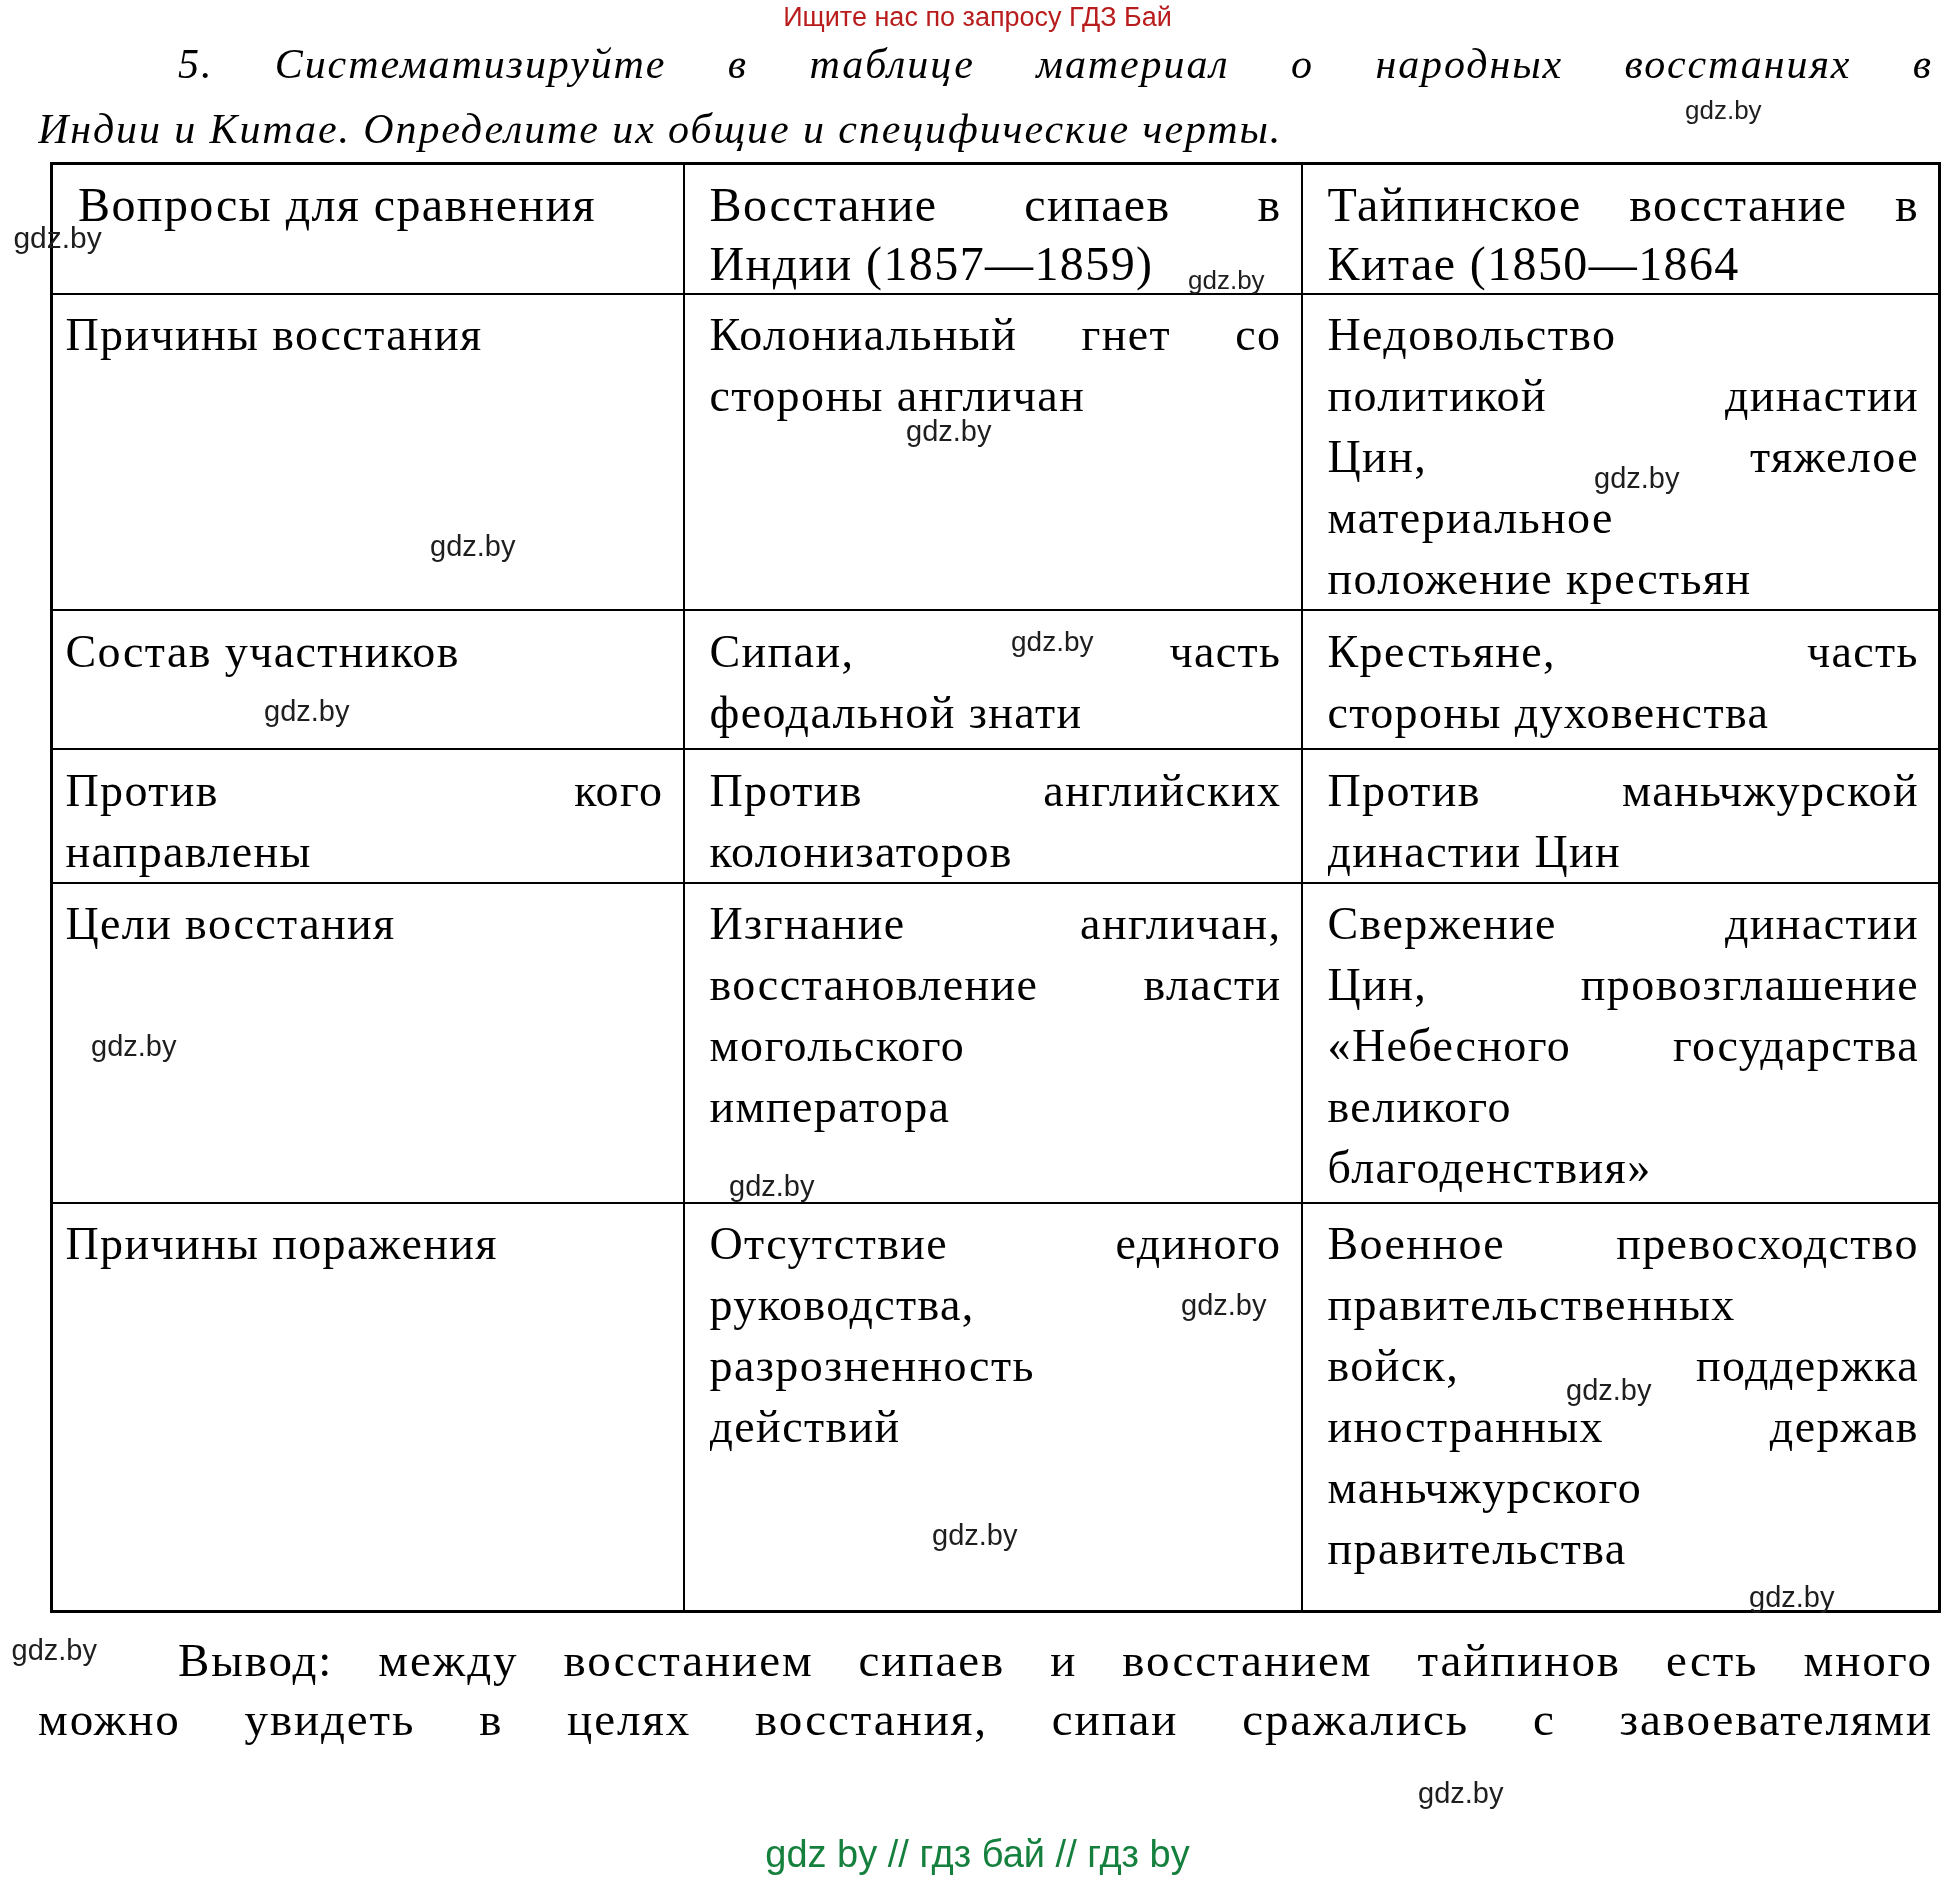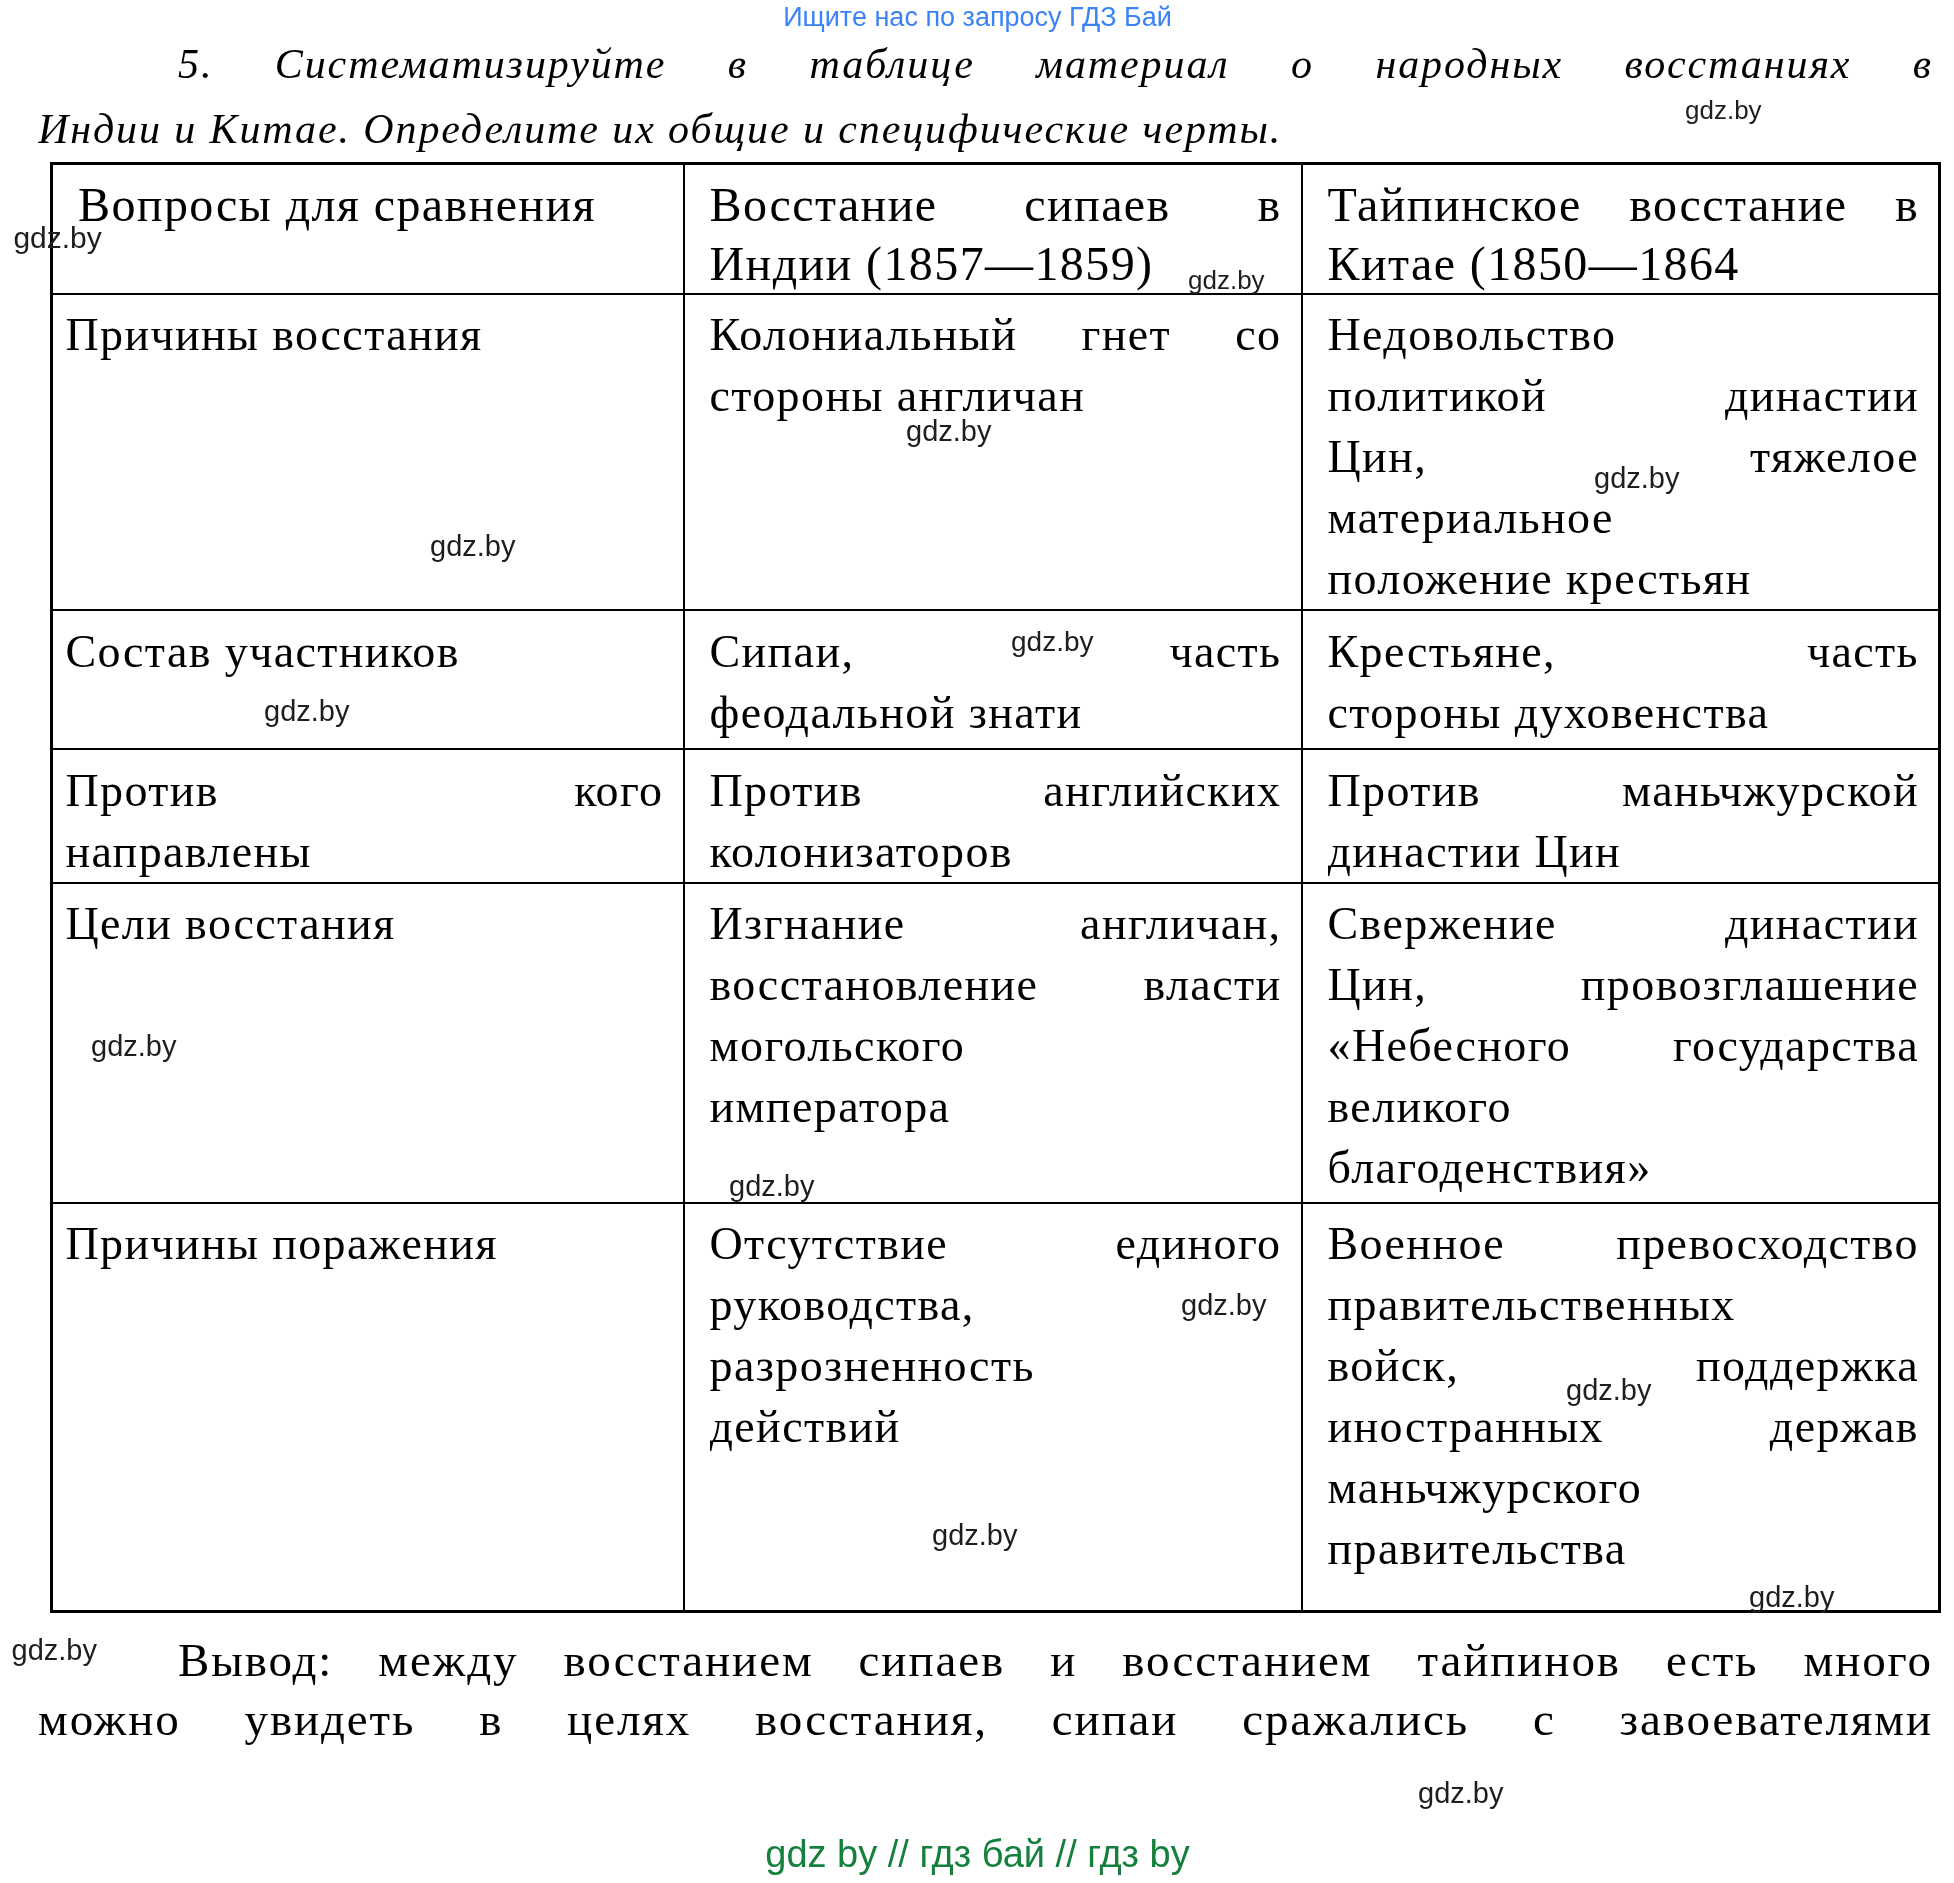--- a/index.html
+++ b/index.html
@@ -3,21 +3,21 @@
 <meta charset="utf-8">
 <style>
   html,body { margin:0; padding:0; }
   body {
     width:1955px; height:1883px; position:relative; overflow:hidden;
     background:#ffffff; color:#000;
     font-family:"Liberation Serif", serif;
   }
   .banner {
     position:absolute; top:1.9px; left:0; width:100%; text-align:center;
-    font-family:"Liberation Sans", sans-serif; font-size:27px; color:#3b82f6;
+    font-family:"Liberation Sans", sans-serif; font-size:27px; color:#b91c1c;
   }
   .line { text-align:justify; text-align-last:left; white-space:nowrap; overflow:hidden; display:block; }
   .jl   { text-align-last:justify; }
   .indent { text-indent:140px; }
   .task {
     position:absolute; top:32px; left:38px; width:1895px;
     font-size:42px; letter-spacing:1.9px;font-style:italic;
   }
   .task .line { line-height:65px; }
   table.cmp {

